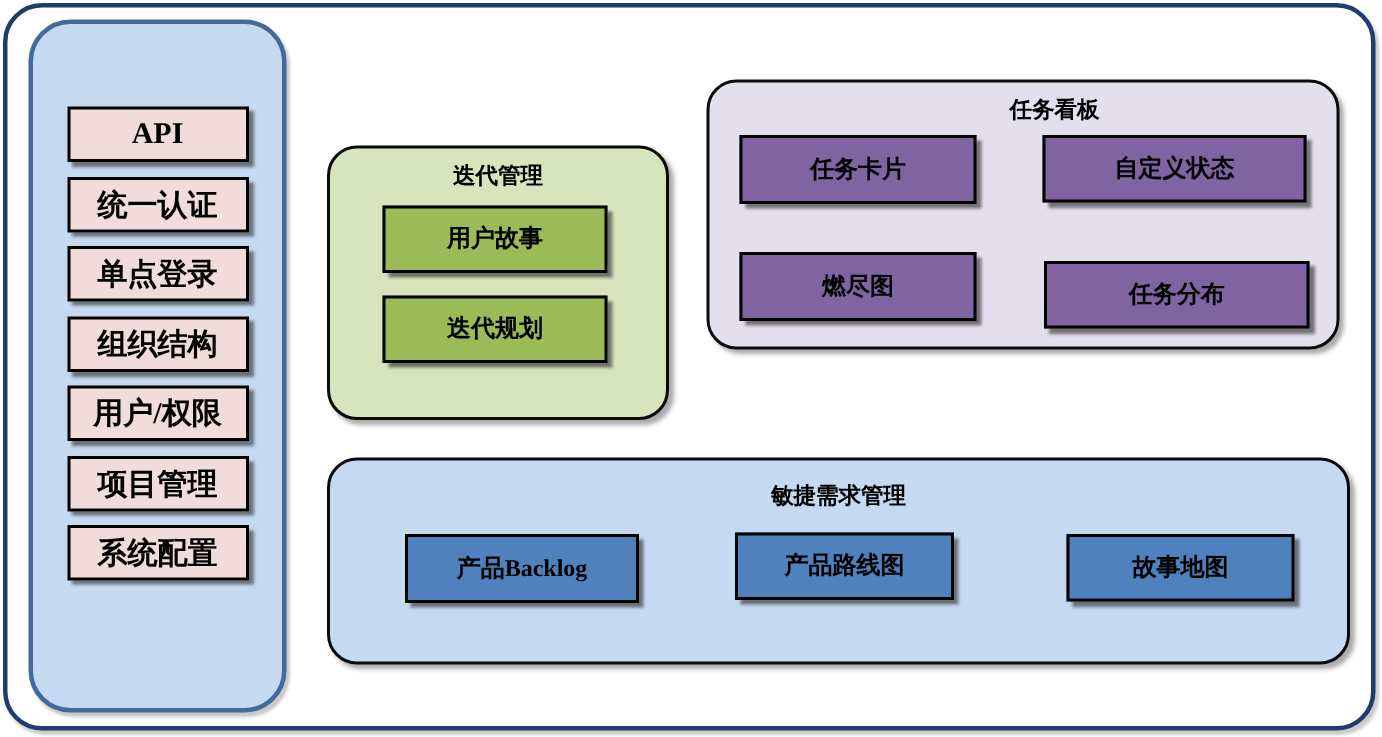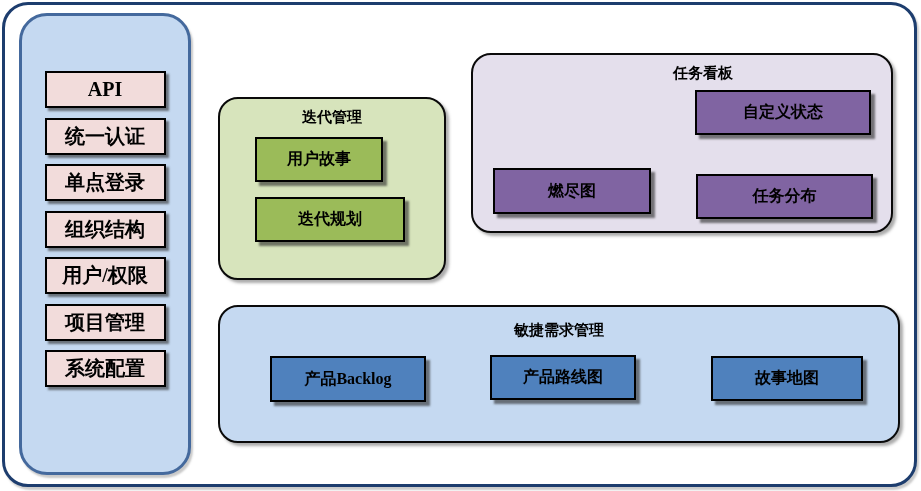--- a/index.html
+++ b/index.html
@@ -111,21 +111,21 @@
     font-family: "Liberation Serif", "DejaVu Serif", serif;
     font-weight: bold;
     font-size: 16px;
     color: #000;
     white-space: nowrap;
   }
   .fbox.green  { background: #9bbb59; }
   .fbox.purple { background: #8064a2; }
   .fbox.blue   { background: #4f81bd; }
 
-  .box-user-story      { left: 35px;  top: 38px;  width: 128px; height: 45px; }
+  .box-user-story      { left: 35px;  top: 38px;  width: 150px; height: 45px; }
   .box-iteration-plan  { left: 35px;  top: 98px;  width: 150px; height: 45px; }
 
   .box-task-card       { left: 20px;  top: 35px;  width: 158px; height: 46px; }
   .box-custom-status   { left: 222px; top: 35px;  width: 176px; height: 45px; }
   .box-burndown        { left: 20px;  top: 113px; width: 158px; height: 46px; }
   .box-task-dist       { left: 223px; top: 119px; width: 177px; height: 45px; }
 
   .box-backlog         { left: 50px;  top: 49px;  width: 156px; height: 46px; }
   .box-roadmap         { left: 270px; top: 48px;  width: 146px; height: 45px; font-family: Liberation Serif, serif; }
   .box-story-map       { left: 491px; top: 49px;  width: 152px; height: 45px; }
@@ -148,20 +148,21 @@
   </div>
 
   <div class="panel panel-iteration">
     <div class="panel-title">迭代管理</div>
     <div class="fbox green box-user-story">用户故事</div>
     <div class="fbox green box-iteration-plan">迭代规划</div>
   </div>
 
   <div class="panel panel-taskboard">
     <div class="panel-title">任务看板</div>
+    <div class="fbox purple box-task-card">任务卡片</div>
     <div class="fbox purple box-custom-status">自定义状态</div>
     <div class="fbox purple box-burndown">燃尽图</div>
     <div class="fbox purple box-task-dist">任务分布</div>
   </div>
 
   <div class="panel panel-agile">
     <div class="panel-title">敏捷需求管理</div>
     <div class="fbox blue box-backlog">产品Backlog</div>
     <div class="fbox blue box-roadmap">产品路线图</div>
     <div class="fbox blue box-story-map">故事地图</div>

